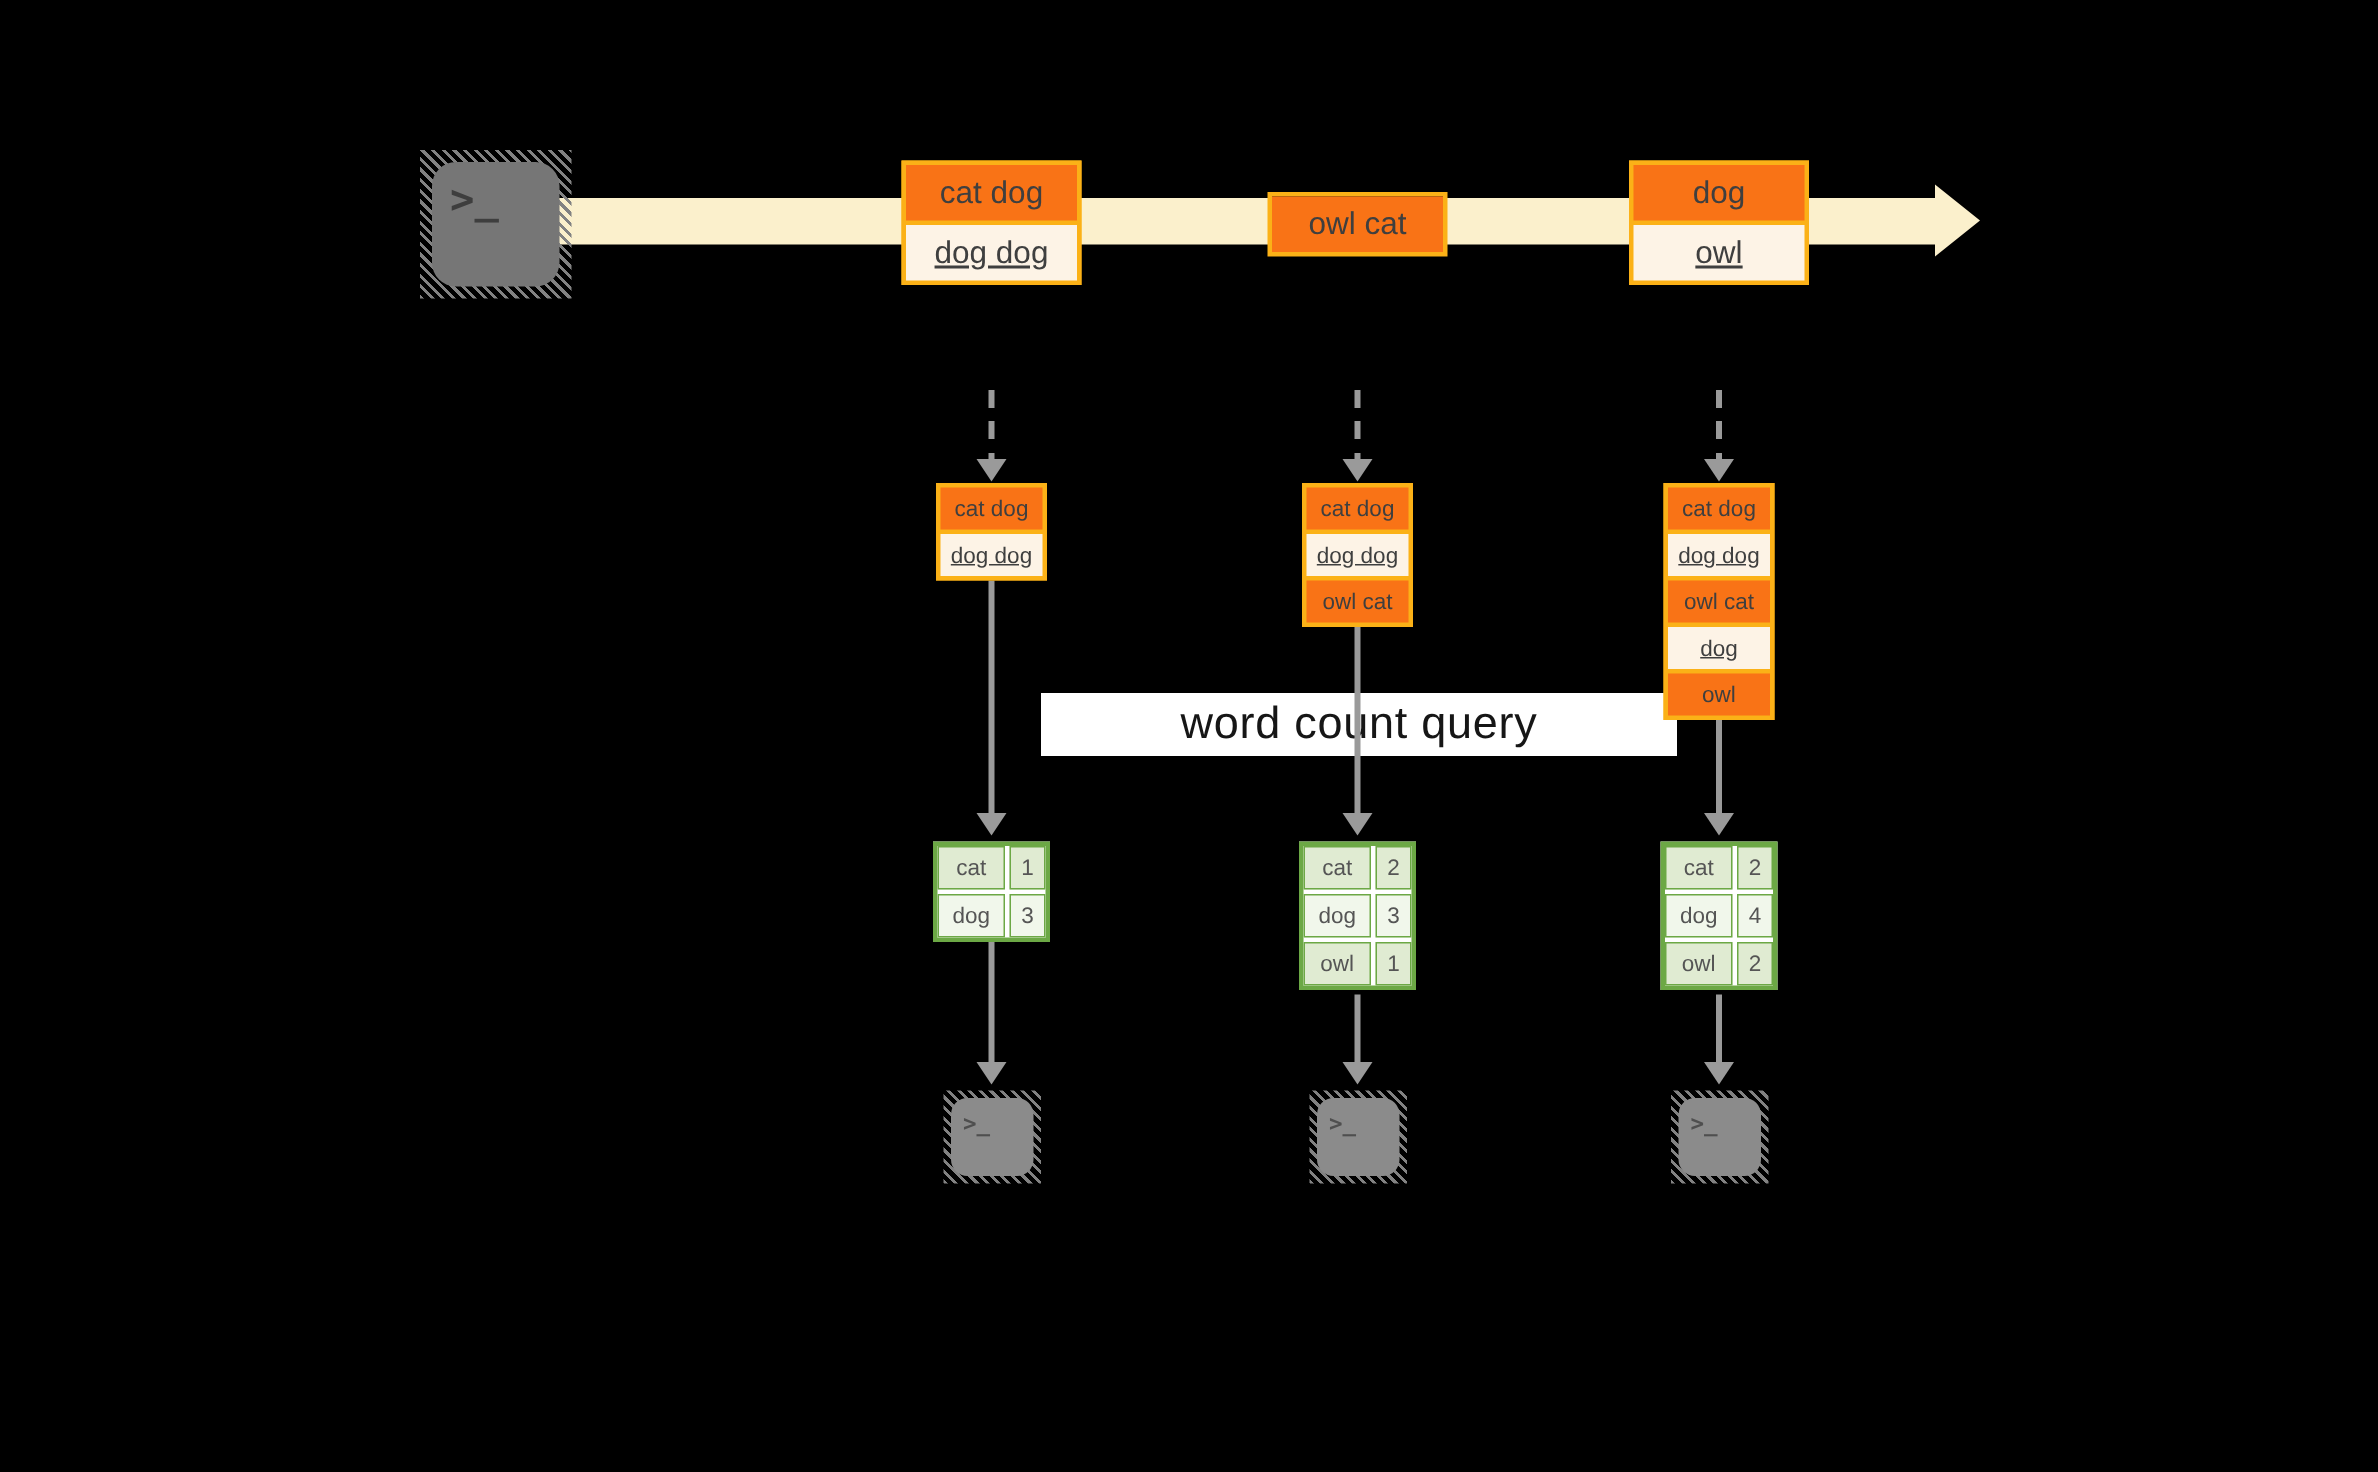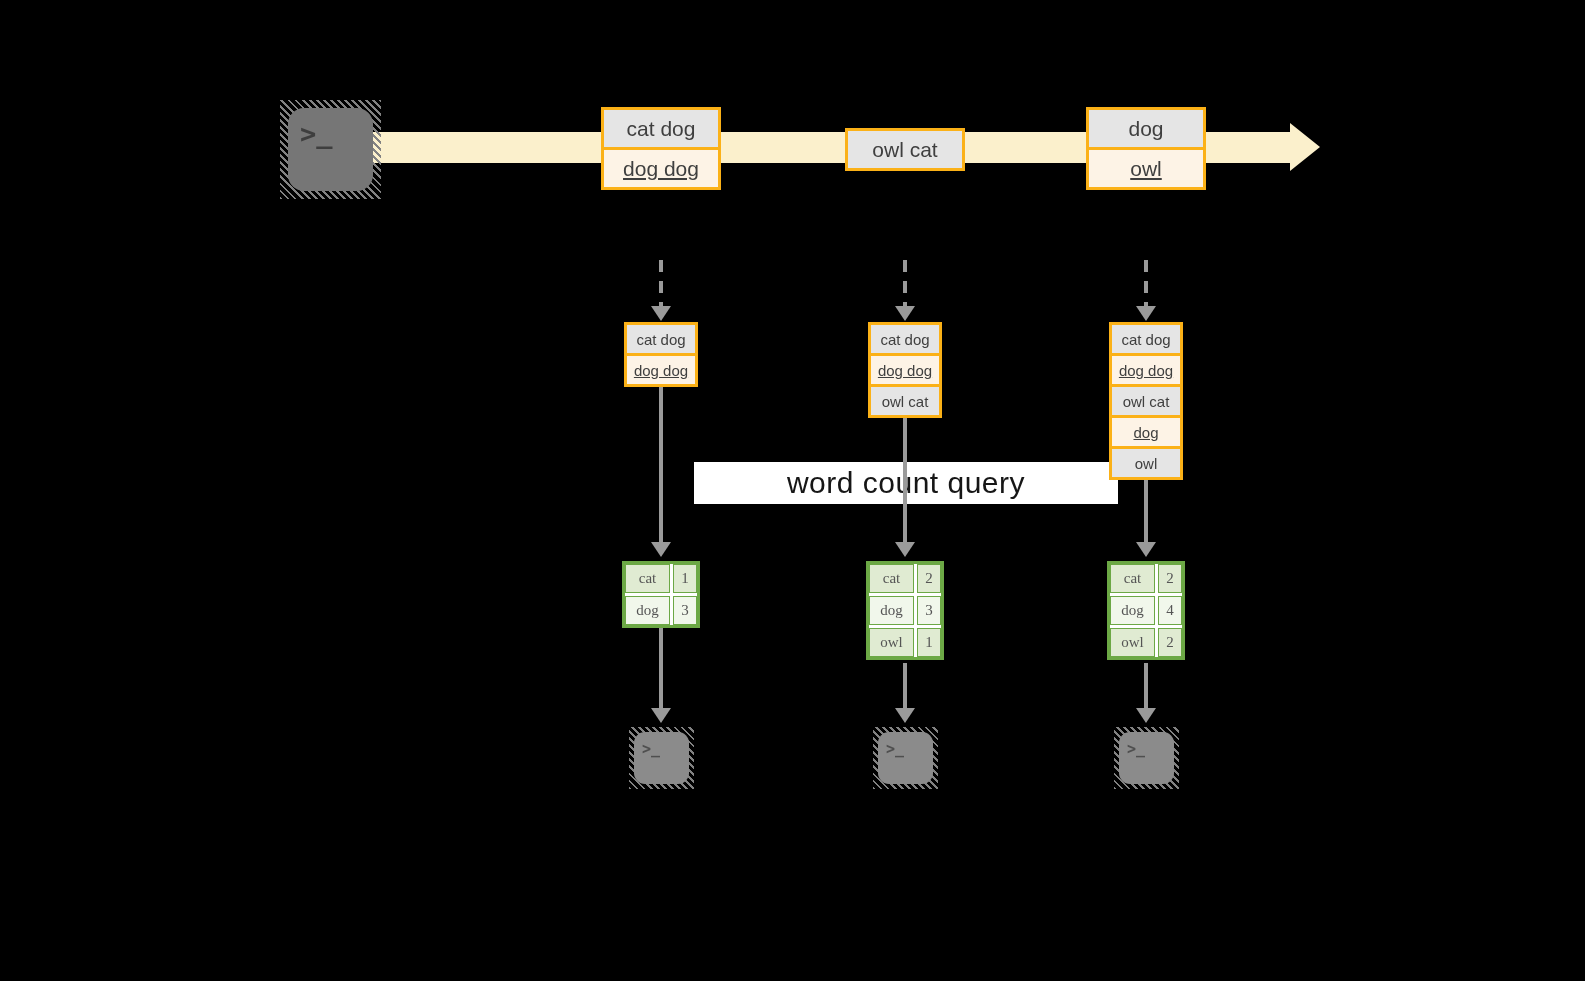--- a/index.html
+++ b/index.html
@@ -6,21 +6,21 @@
   .canvas {
     position:relative; width:1585px; height:981px; background:#000;
     font-family:"Liberation Sans", sans-serif; overflow:hidden;
   }
   
   .obox {
     position:absolute; border:3px solid #FBB117; background:#FBB117;
     display:flex; flex-direction:column; gap:3px; box-sizing:border-box;
   }
   .ocell { display:flex; align-items:center; justify-content:center; color:#3f3f3f; }
-  .ocell.peach { background:#e5e5e5; }
+  .ocell.peach { background:#f97316; }
   .ocell.cream { background:#FDF3E6;text-decoration:underline; }
   .stream-cell { height:37px; font-size:21px; }
   .mid-cell    { height:28px; font-size:15px; }
   
   .band { position:absolute; background:#FBF0CC; }
   .band-head {
     position:absolute; width:0; height:0;
     border-top:24px solid transparent; border-bottom:24px solid transparent;
     border-left:30px solid #FBF0CC;
   }
@@ -31,21 +31,21 @@
     background:repeating-linear-gradient(to bottom, #9A9A9A 0 12px, transparent 12px 21px);
   }
   .ahead {
     position:absolute; width:0; height:0;
     border-left:10px solid transparent; border-right:10px solid transparent;
     border-top:15px solid #9A9A9A;
   }
   
   .gtable {
     position:absolute; border:3px solid #6CA845; background:#fff;
-    display:grid; grid-template-columns:45px 24px; gap:3px; box-sizing:content-box;font-family:Liberation Serif, serif;
+    display:grid; grid-template-columns:45px 24px; gap:3px; box-sizing:content-box;
   }
   .gcell {
     height:27px; border:1px solid #6CA845; display:flex; align-items:center;
     justify-content:center; font-size:15px; color:#555;
   }
   .row-a { background:#E0EBD2; }
   .row-b { background:#F1F7EB; }
   
   .term {
     position:absolute;

